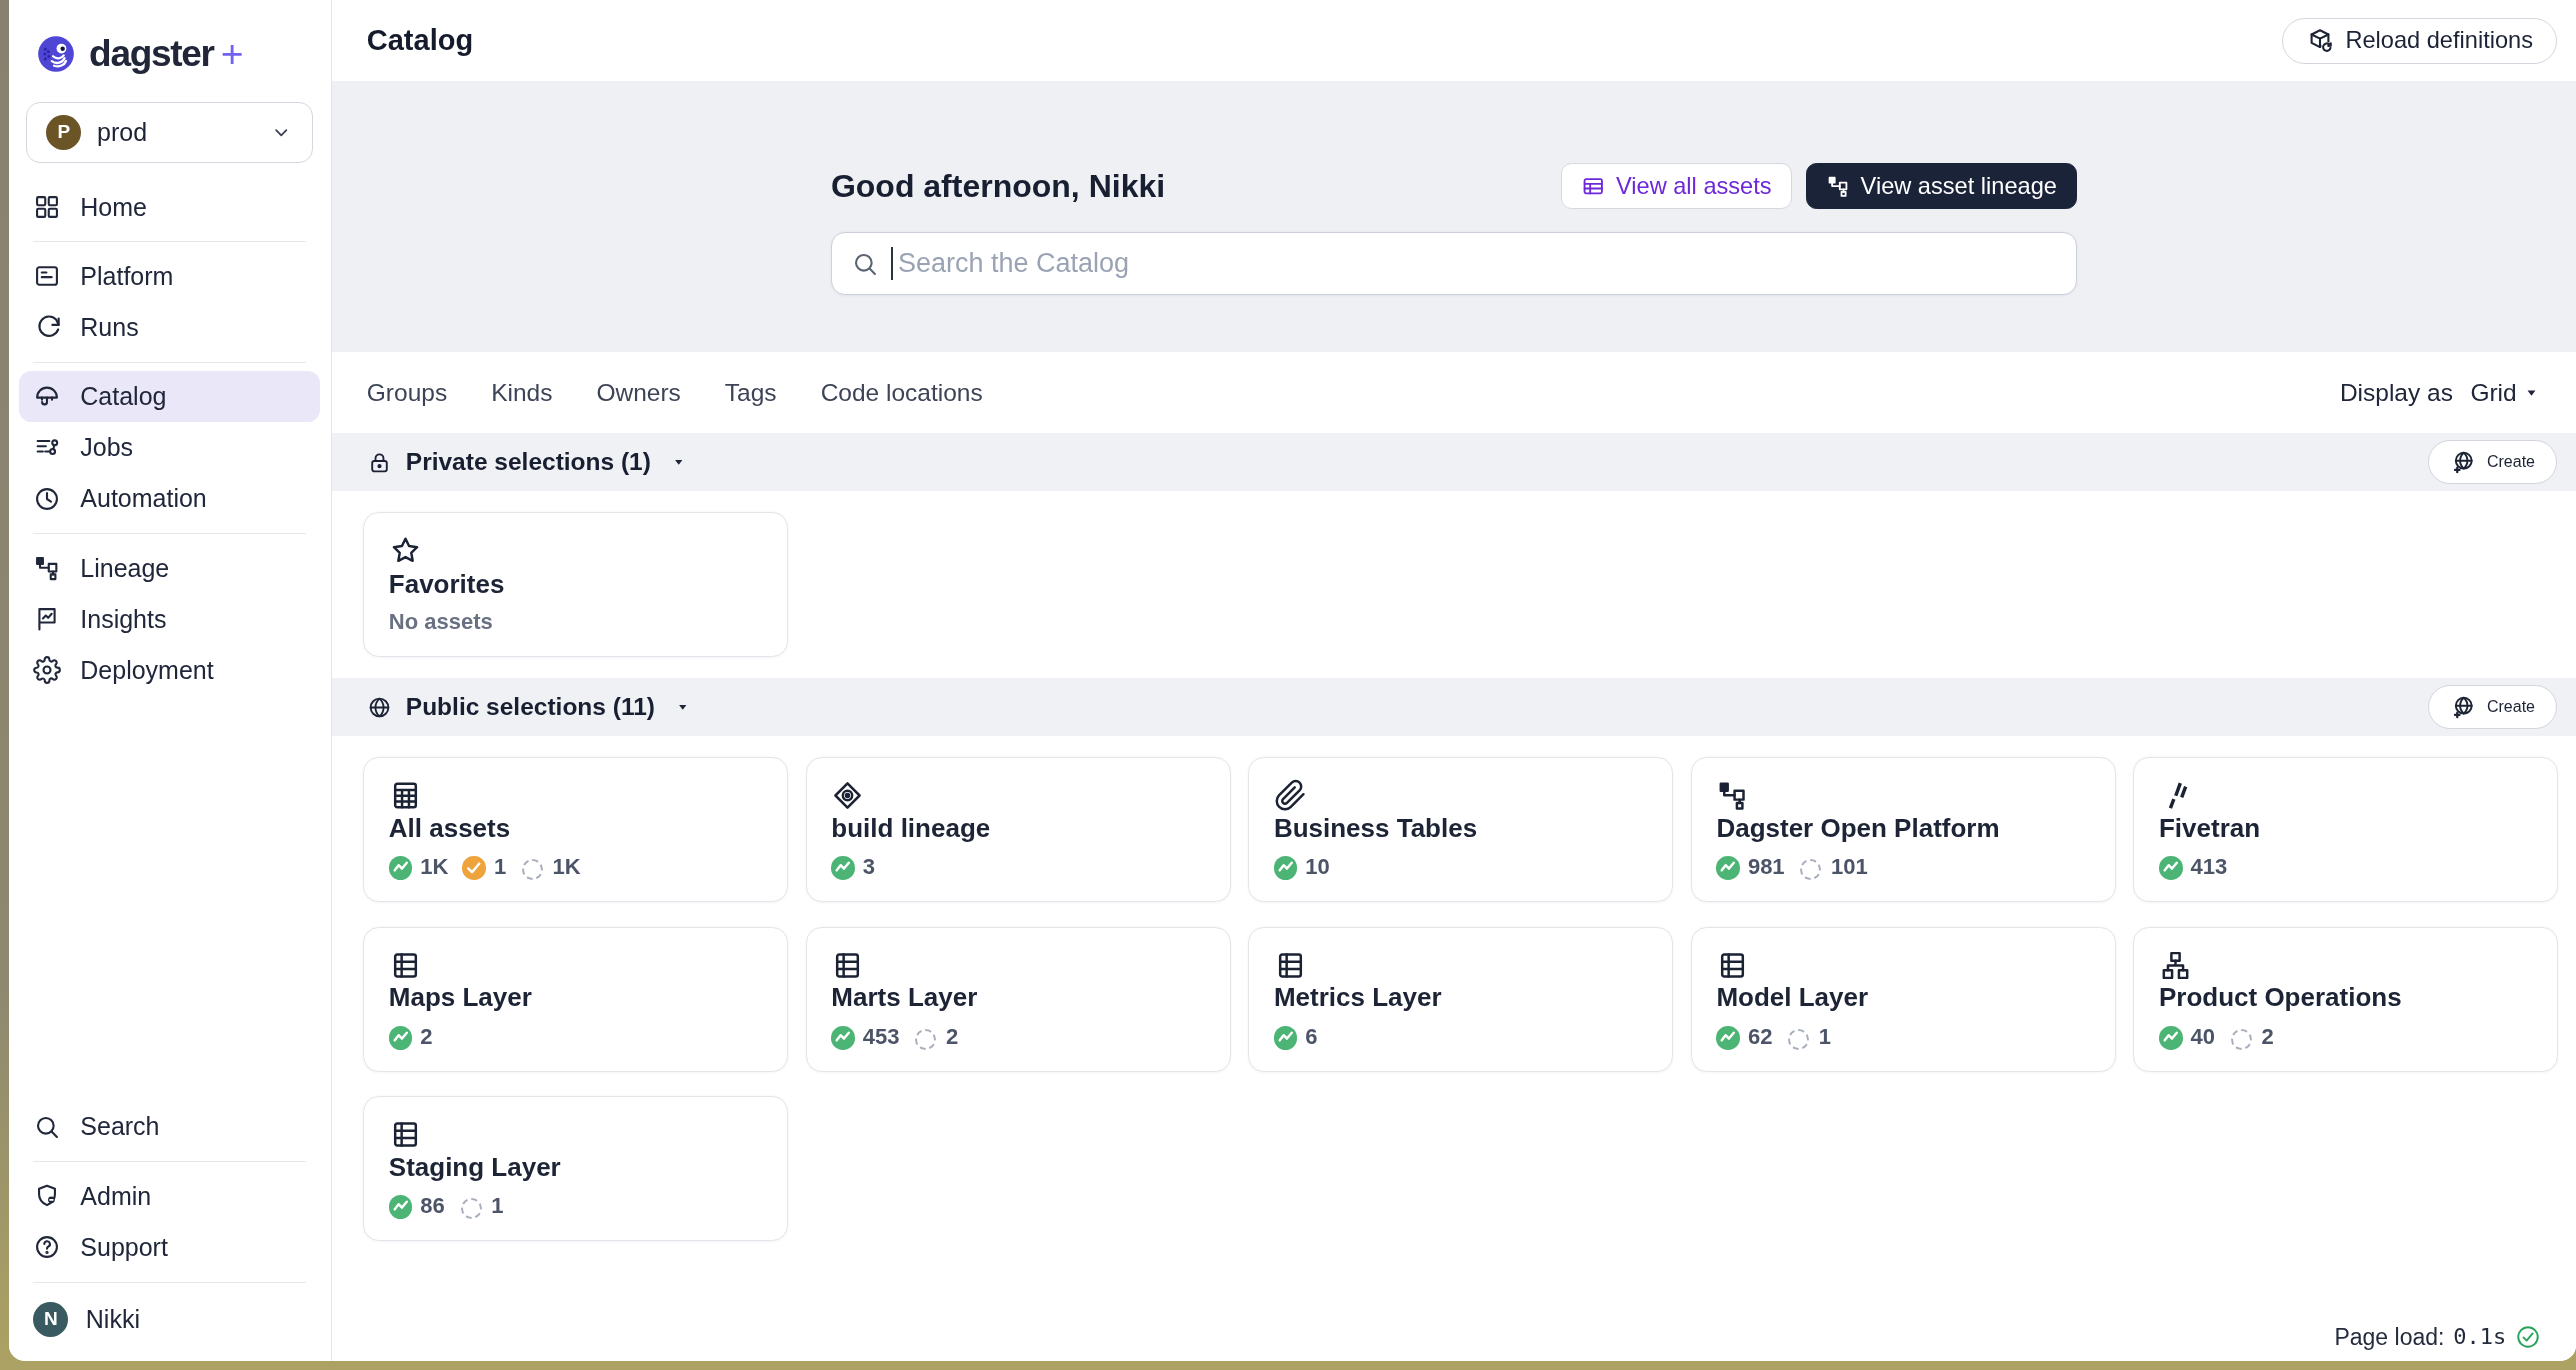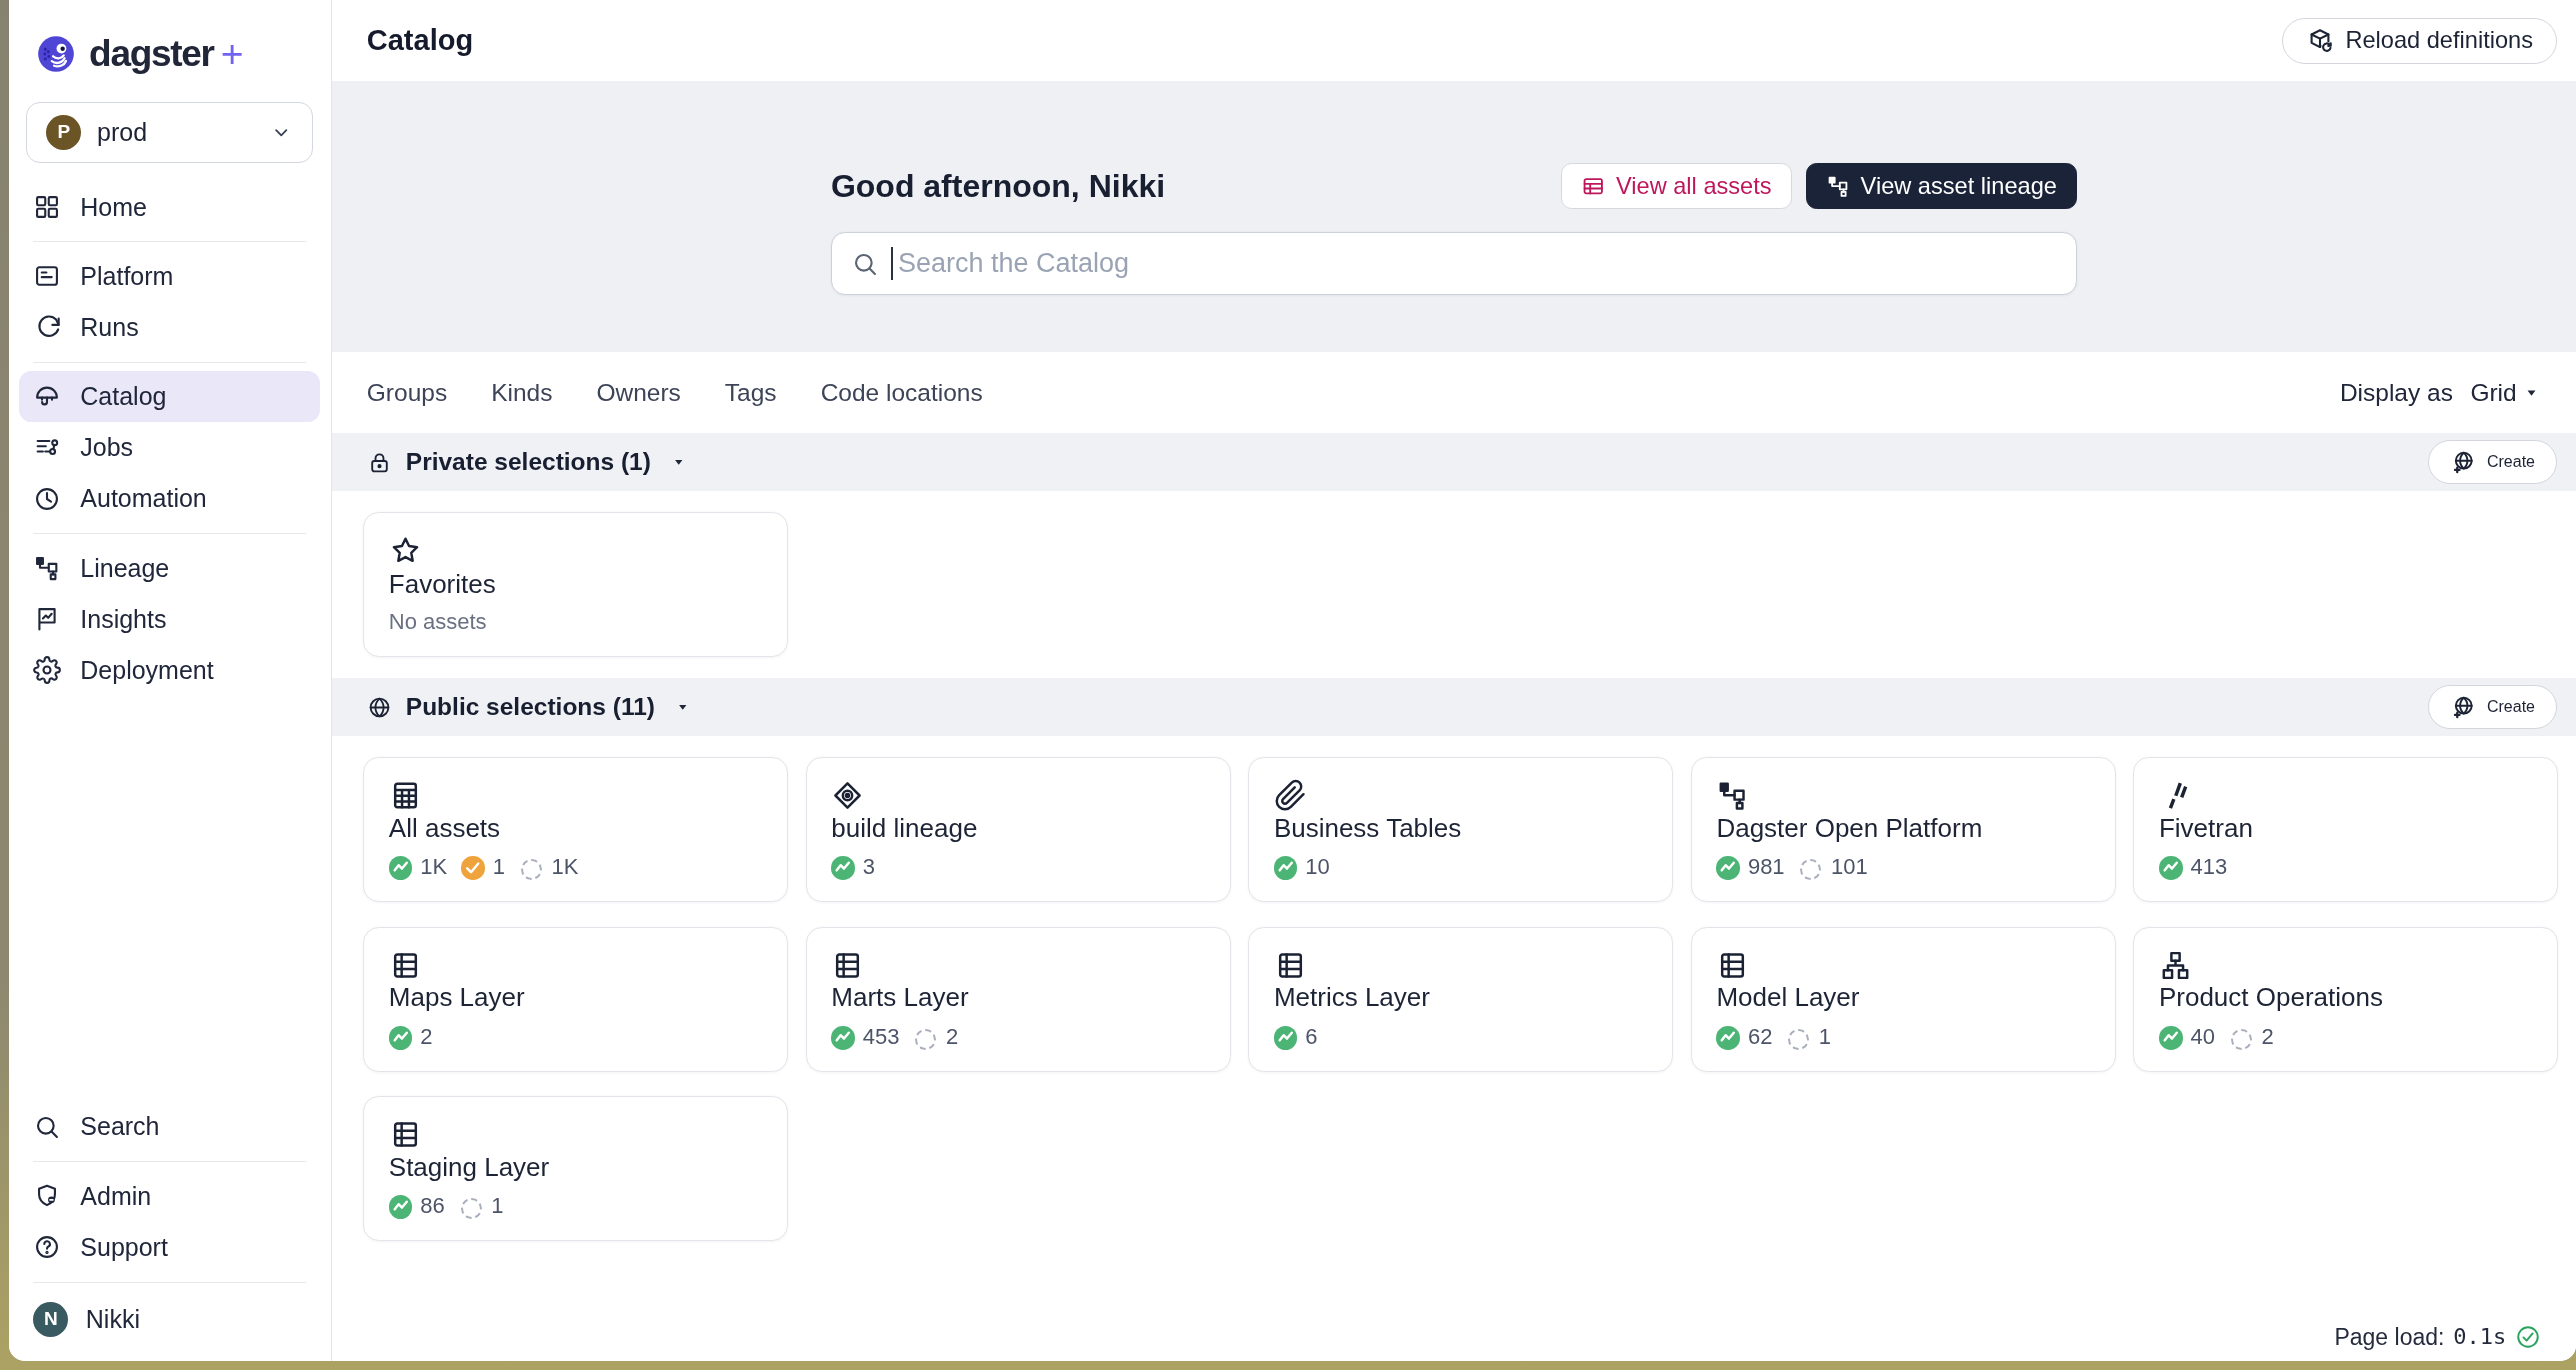--- a/index.html
+++ b/index.html
@@ -51,21 +51,21 @@
   .pill-btn svg{ width:28px; height:28px; }
   .topbar .pill-btn{ margin-left:auto; }
   .hero{ background:#eef0f4; height:271px; flex:none; }
   .hero-inner{ width:1246px; margin:0 auto; padding-top:82px; }
   .hero-top{ display:flex; align-items:center; }
   .hero-top h2{ font-size:32px; font-weight:600; color:#181f31; }
   .hero-actions{ margin-left:auto; display:flex; gap:14px; }
   .btn{ display:inline-flex; align-items:center; gap:10.5px; height:46px; padding:0 19px;
     border-radius:10.5px; font-size:23.6px; cursor:pointer; font-family:inherit; white-space:nowrap; }
   .btn svg{ width:24.5px; height:24.5px; }
-  .btn.light{ background:#fff; border:0.9px solid #d5d8df; color:#be185d; }
+  .btn.light{ background:#fff; border:0.9px solid #d5d8df; color:#6d28d9; }
   .btn.dark{ background:#1a2338; border:0.9px solid #1a2338; color:#fff; }
   .searchbar{ margin-top:23px; height:63px; background:#fff; border:0.9px solid #ccd1da; border-radius:14px;
     display:flex; align-items:center; padding:0 19px; box-shadow:0 0.9px 2.6px rgba(20,30,50,.06); }
   .searchbar .mag{ width:28px; height:28px; color:#5b6472; flex:none; }
   .caret-line{ width:1.8px; height:33px; background:#2a3142; margin-left:12.3px; flex:none; }
   .searchbar input{ border:none; outline:none; flex:1; font-size:27px; color:#1c2334;
     margin-left:5px; background:transparent; font-family:inherit; }
   .searchbar input::placeholder{ color:#9aa3b4; }
   .tabs-row{ height:81px; display:flex; align-items:center; padding:0 35px; background:#fff; flex:none; }
   .tabs{ display:flex; gap:44px; height:100%; }
@@ -84,21 +84,21 @@
     cursor:pointer; font-family:inherit; }
   .band-icon{ width:25px; height:25px; display:inline-flex; color:#1b2234; }
   .band-icon svg{ width:100%; height:100%; }
   .band-title{ font-size:24.5px; font-weight:600; color:#181f31; }
   .band-caret{ display:inline-flex; color:#20273a; margin-left:5.3px; }
   .create-btn{ margin-left:auto; height:44px; border-radius:23px; border:0.9px solid #d3d6dd;
     background:#fff; display:inline-flex; align-items:center; gap:10.5px; padding:0 21px;
     font-size:16px; color:#1c2334; cursor:pointer; font-family:inherit; }
   .create-btn svg{ width:26px; height:26px; }
   .cards-grid{ display:grid; grid-template-columns:repeat(5,1fr); column-gap:17.5px; row-gap:24.5px;
-    padding:21px 17.5px 21px 31.5px; background:#fff; }
+    padding:21px 17.5px 21px 31.5px; background:#fff;font-weight:bold; }
   .card{ border:0.9px solid #e3e5ea; border-radius:15.8px; background:#fff; height:145px;
     padding:21px 24.5px; display:flex; flex-direction:column; box-shadow:0 0.9px 2.6px rgba(25,35,60,.05);
     cursor:pointer; }
   .card-icon{ width:33px; height:33px; color:#1b2234; display:inline-flex; }
   .card-icon svg{ width:100%; height:100%; }
   .card-title{ margin-top:auto; font-size:26px; color:#1d2436; }
   .card-sub{ margin-top:8.8px; font-size:22px; color:#6a7182; }
   .card-badges{ margin-top:10.5px; display:flex; align-items:flex-end; gap:7.9px; font-size:22px; color:#4c5467; }
   .badge{ width:23.6px; height:23.6px; border-radius:50%; display:inline-flex; align-items:center;
     justify-content:center; flex:none; }

